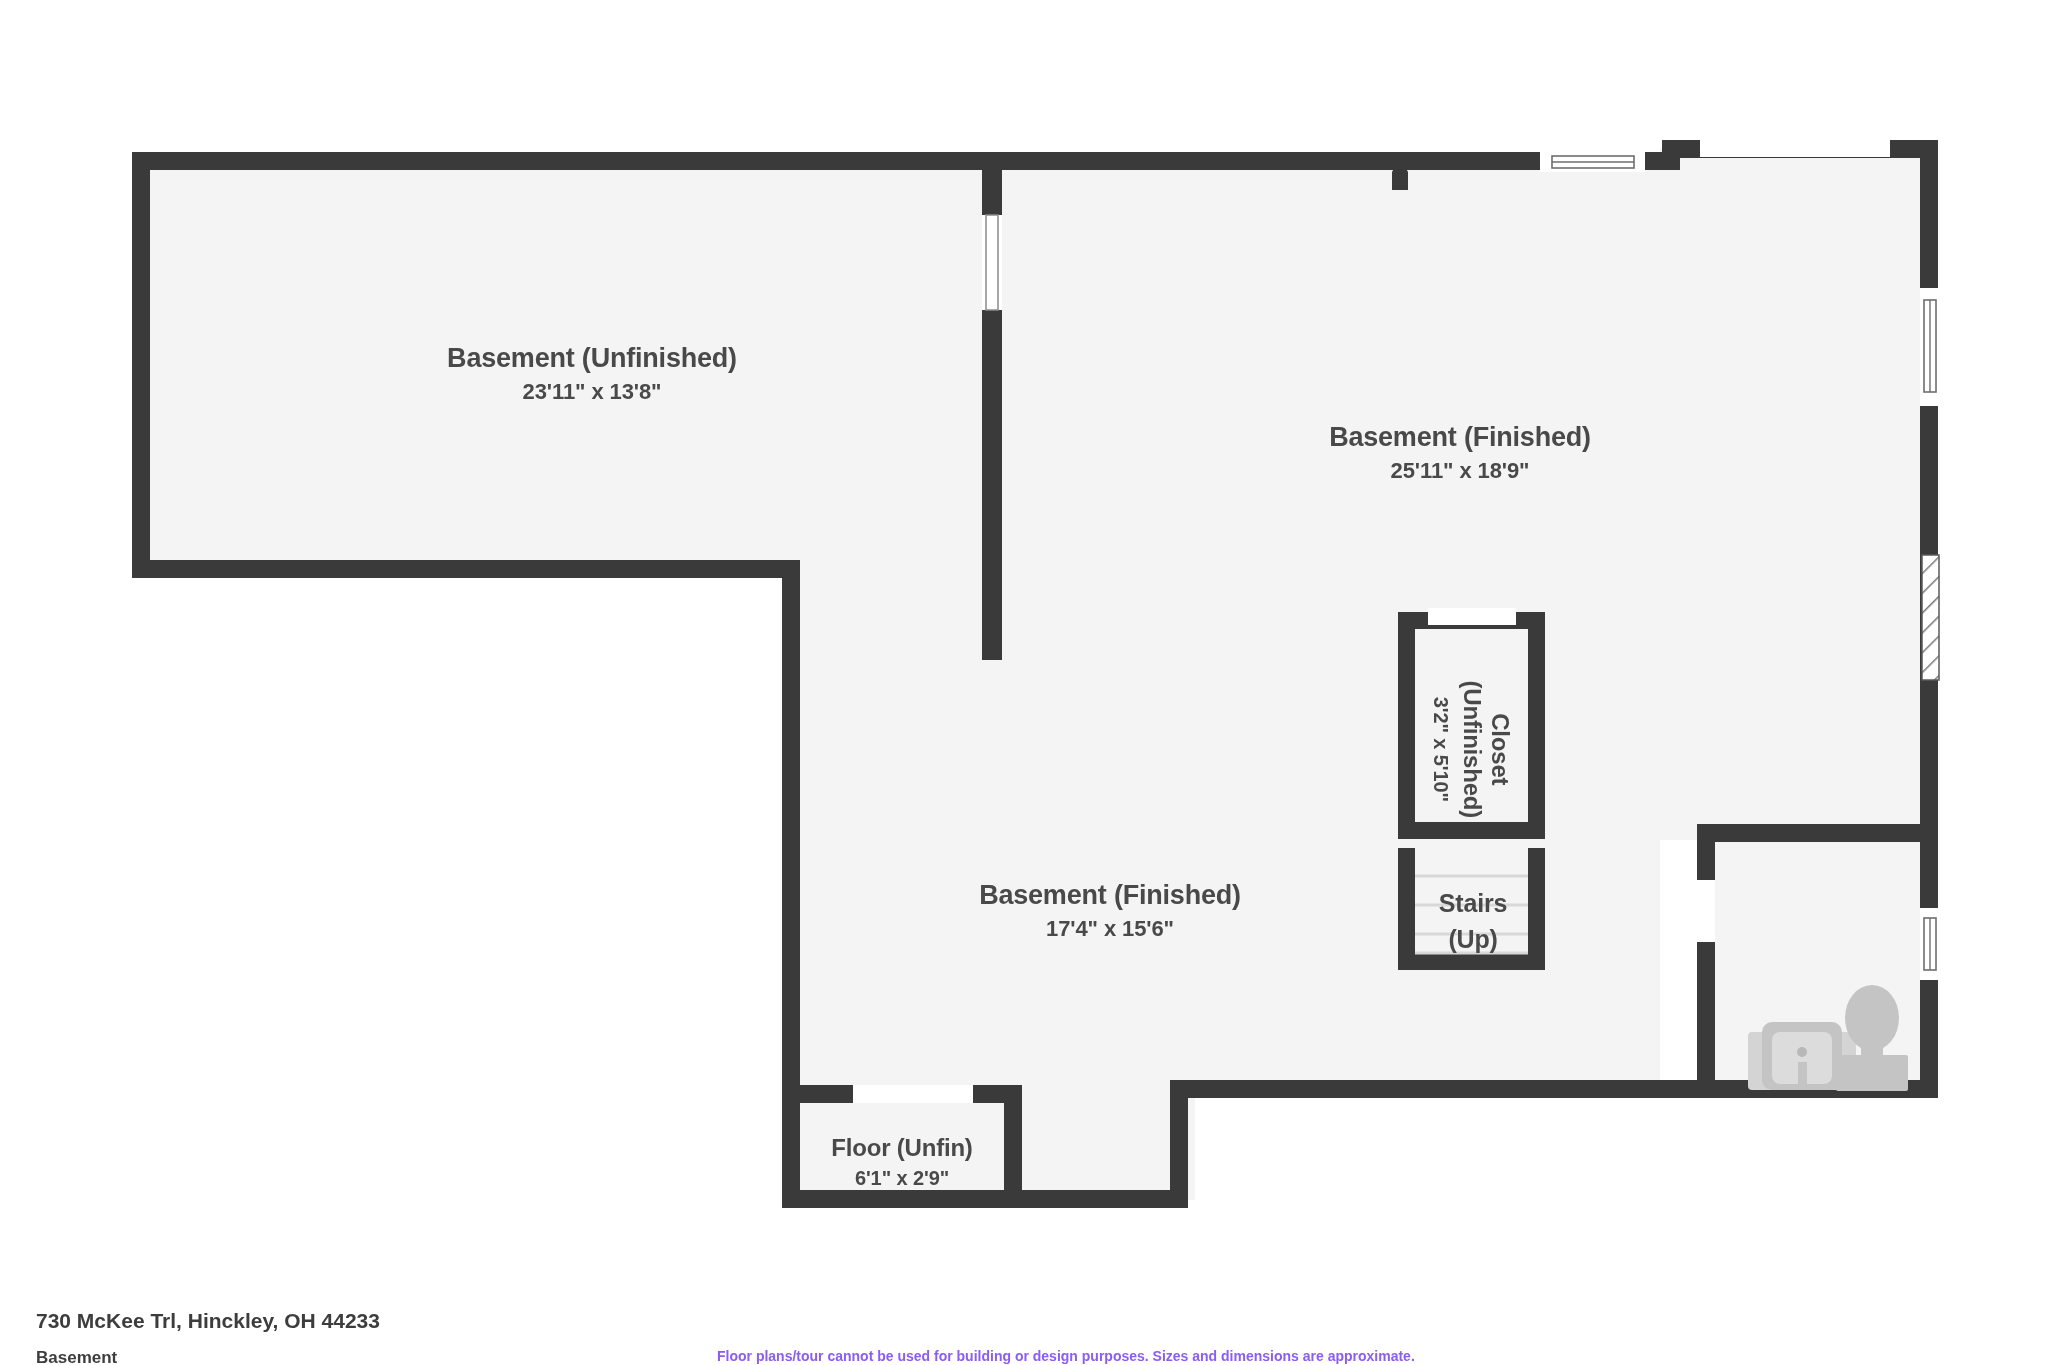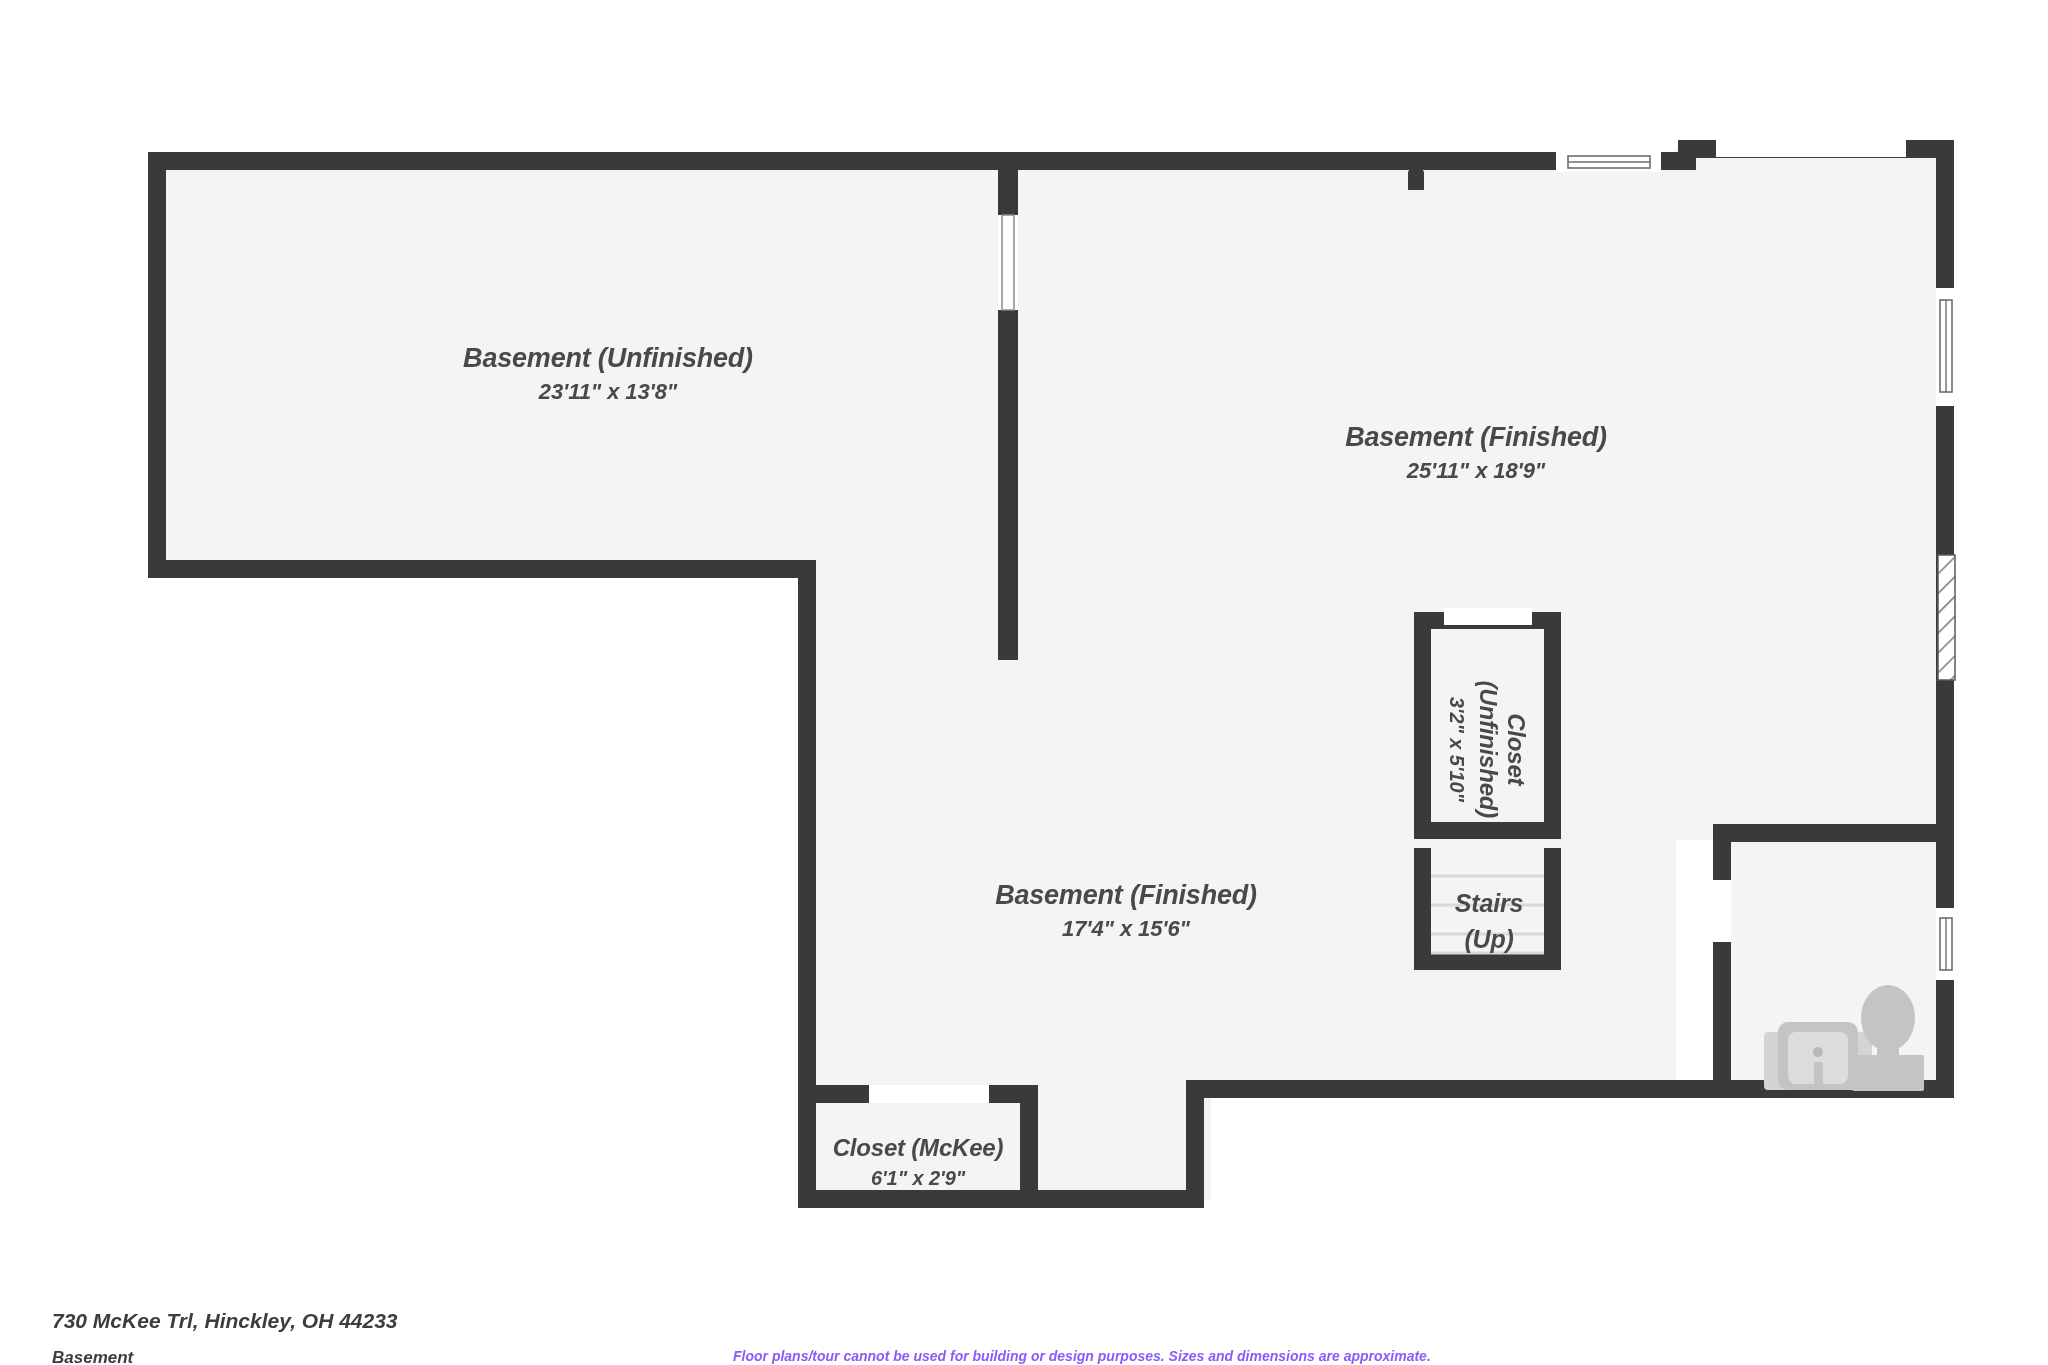--- a/index.html
+++ b/index.html
@@ -10,25 +10,24 @@
   body {
     width: 2048px;
     height: 1365px;
     position: relative;
     font-family: "Liberation Sans", sans-serif;
     overflow: hidden;
   }
 
   #floorplan-stage {
     position: absolute;
-    left: 16px;
+    left: 0;
     top: 0;
     width: 1820px;
     height: 1365px;
-    font-style: italic;
   }
 
   svg.plan {
     position: absolute;
     left: 0;
     top: 0;
     width: 2048px;
     height: 1365px;
     display: block;
   }
@@ -209,21 +208,21 @@
     <div class="room-dims">3'2" x 5'10"</div>
   </div>
 
   <div class="room-label stairs-label" id="label-stairs" style="left:1378px; top:885px; width:190px;">
     <div class="room-name">Stairs</div>
     <div class="room-name">(Up)</div>
   </div>
 
 
   <div class="room-label small" id="label-closet-lower" style="left:778px; top:1134px; width:248px;">
-    <div class="room-name">Closet (McKee)</div>
+    <div class="room-name">Floor (Unfin)</div>
     <div class="room-dims">6'1" x 2'9"</div>
   </div>
 
   <div class="footer-text" id="footer-address">730 McKee Trl, Hinckley, OH 44233</div>
   <div class="footer-text" id="footer-level">Basement</div>
   <div class="footer-text" id="footer-disclaimer">Floor plans/tour cannot be used for building or design purposes. Sizes and dimensions are approximate.</div>
 
 </div>
 
 </body></html>

